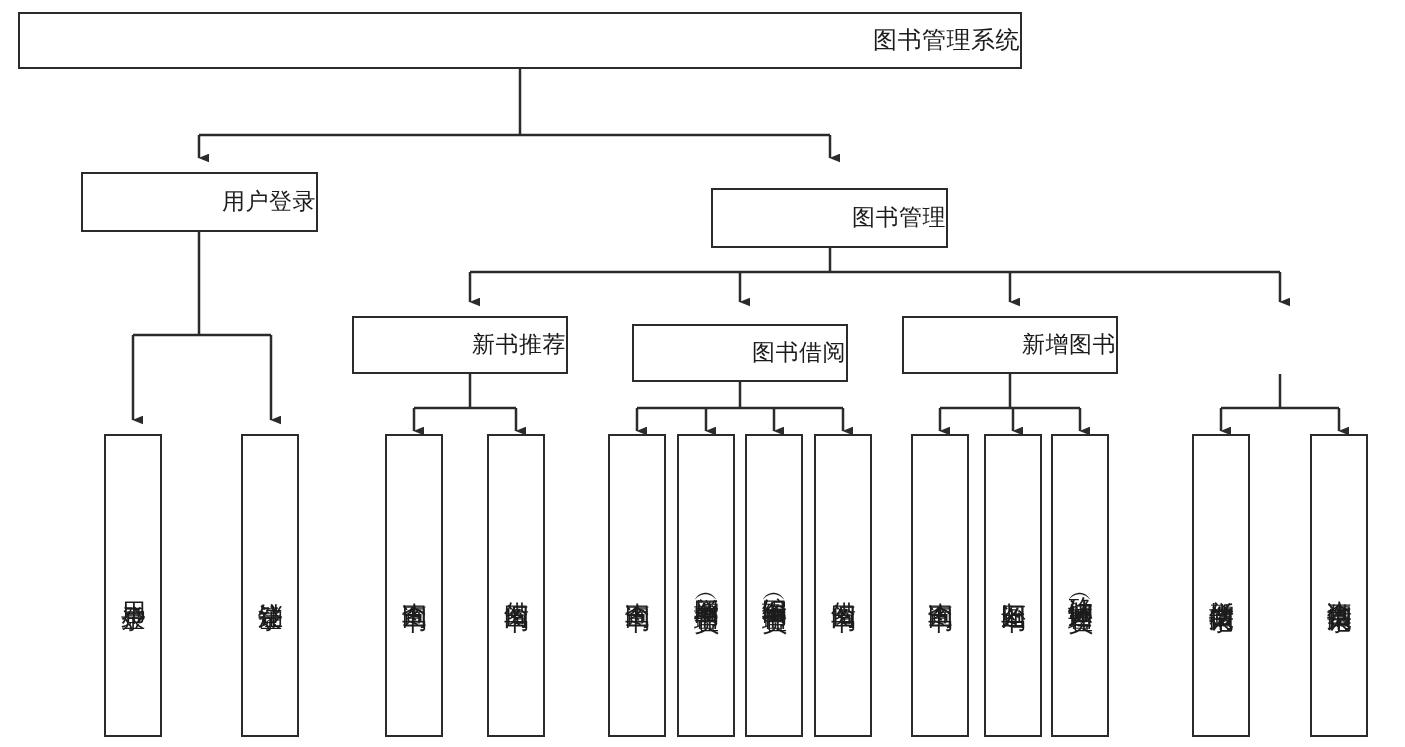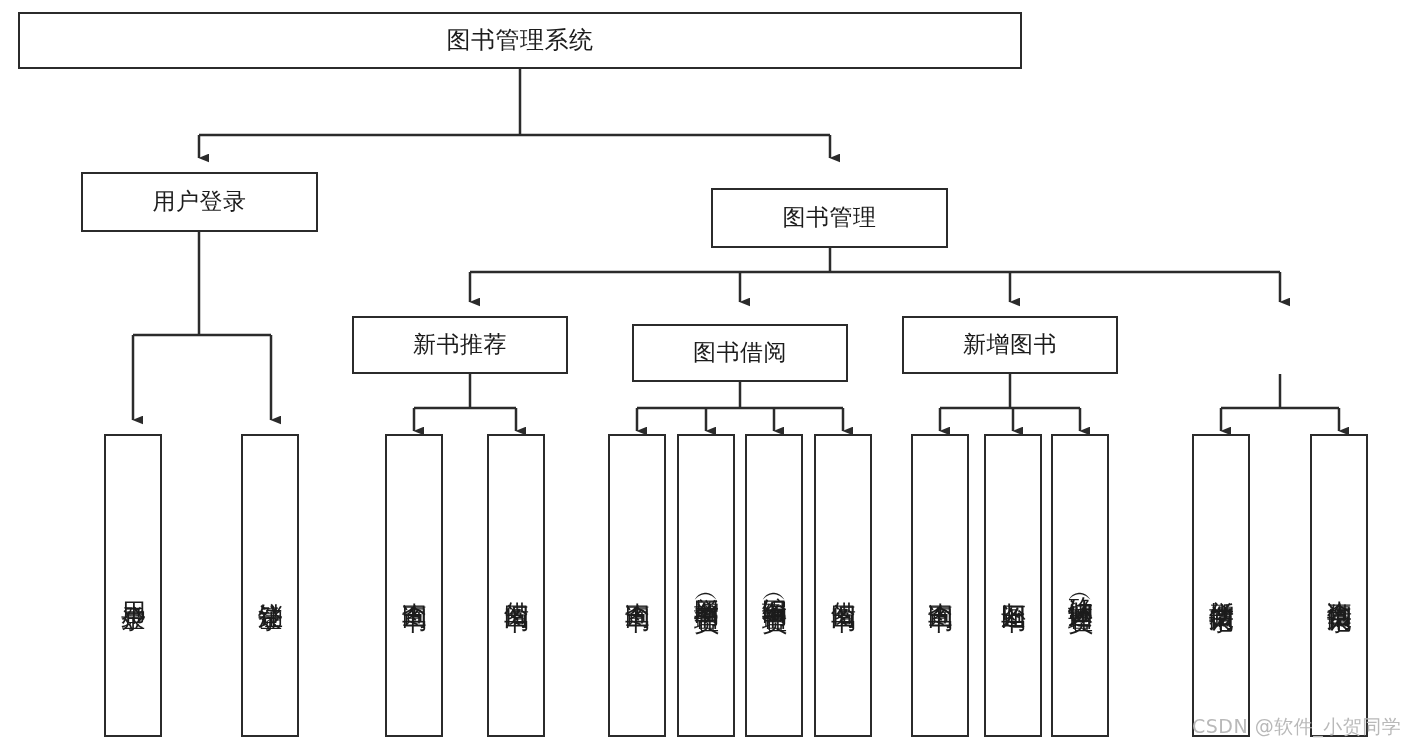--- a/index.html
+++ b/index.html
@@ -26,21 +26,21 @@
     pointer-events: none;
   }
   .node {
     position: absolute;
     box-sizing: border-box;
     border: 2.5px solid #2b2b2b;
     background: #ffffff;
     color: #1c1c1c;
     display: flex;
     align-items: center;
-    justify-content: center;
+    justify-content: flex-end;
     text-align: center;
   }
   .node.horiz .label {
     font-size: 23px;
     line-height: 1.1;
     letter-spacing: 0.5px;
     white-space: nowrap;
   }
   .node.vert {
     align-items: center;
@@ -178,15 +178,14 @@
     <span class="label">确认归还（管理员）</span>
   </div>
 
   <div class="node vert" style="left:1192px; top:434px; width:58px; height:303px;">
     <span class="label">新增借阅记录</span>
   </div>
   <div class="node vert" style="left:1310px; top:434px; width:58px; height:303px;">
     <span class="label">查询借阅记录</span>
   </div>
 
-  <div class="watermark" style="left:1192px; top:714px;">CSDN @软件_小贺同学</div>
 
 </div>
 
 </body></html>

